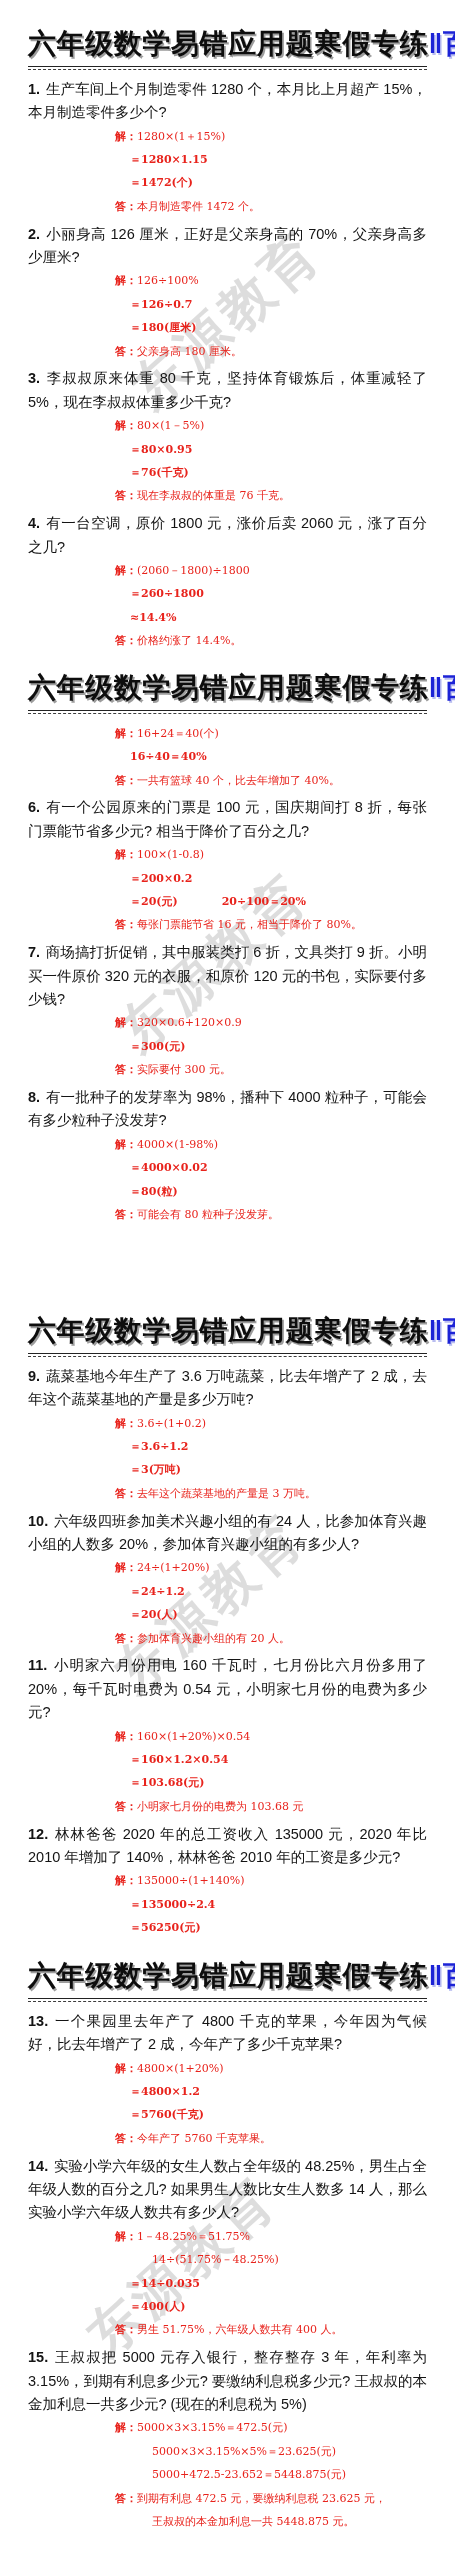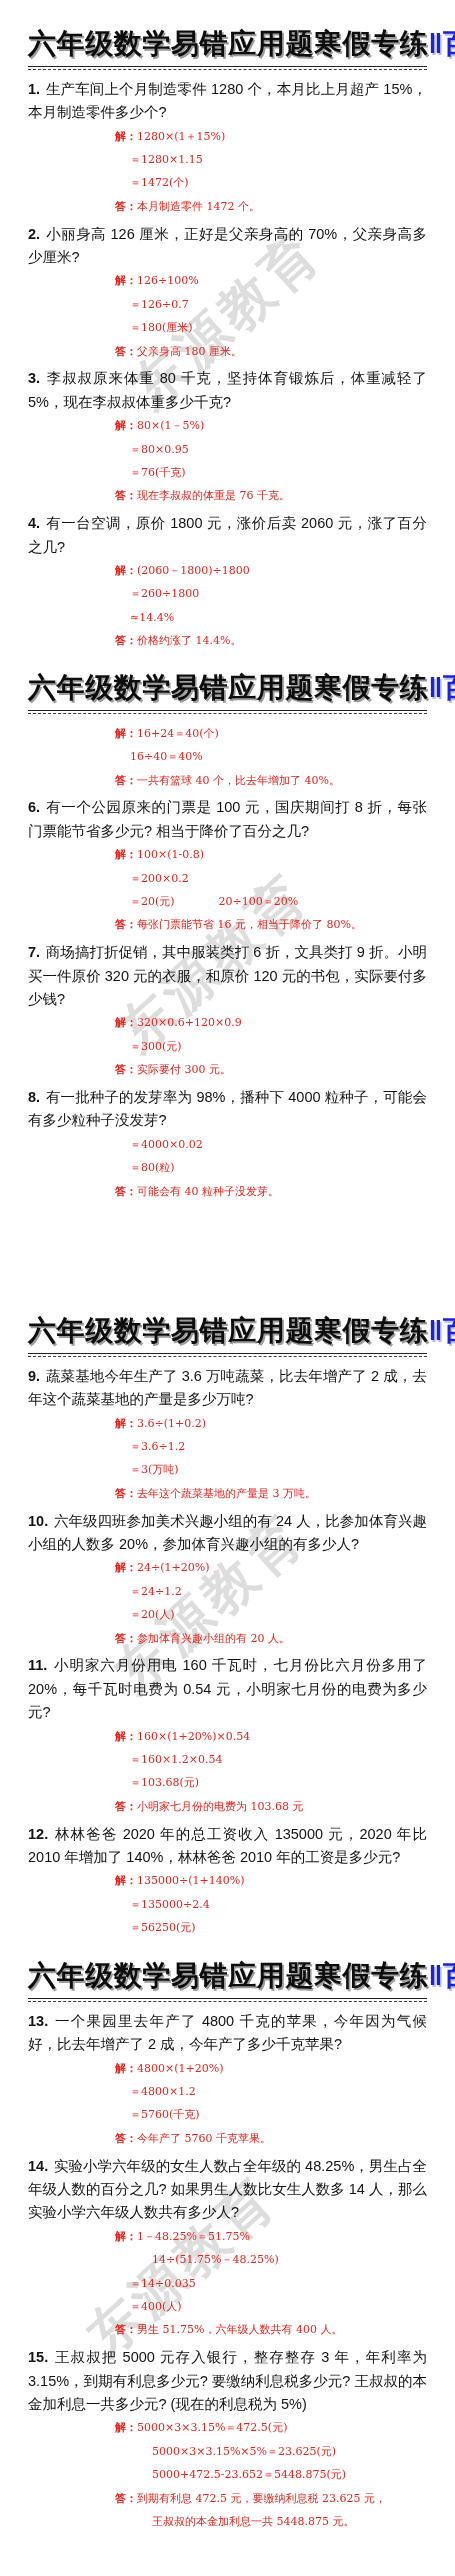--- a/index.html
+++ b/index.html
@@ -57,21 +57,21 @@
     text-align:justify;
   }
   .pnum { font-weight:bold; margin-right:5.7px; }
   .sol {
     font-family:"DejaVu Serif","Liberation Serif",serif;
     color:#e8231c;
     font-size:11px; line-height:23.4px;
   }
   .sol-line { white-space:nowrap; }
   .l-jie, .l-da  { padding-left:87px; }
-  .l-eq  { padding-left:102px; }
+  .l-eq  { padding-left:102px;font-weight:bold; }
   .l-eq2 { padding-left:124px; }
   .l-ans2{ padding-left:124px; }
   .lbl { font-weight:bold; }
   .dual-gap { display:inline-block; width:44px; }
 </style>
 </head>
 <body>
 
 <div class="watermark" style="left: 111px; top: 285px;">东源教育</div>
 <div class="watermark" style="left: 98px; top: 928px;">东源教育</div>
@@ -144,23 +144,24 @@
           <p class="ptext"><b class="pnum">7.</b><span>商场搞打折促销，其中服装类打 6 折，文具类打 9 折。小明买一件原价 320 元的衣服，和原价 120 元的书包，实际要付多少钱?</span></p>
           <div class="sol">
             <div class="sol-line l-jie"><span class="lbl">解：</span><span>320×0.6+120×0.9</span></div>
             <div class="sol-line l-eq"><span>＝300(元)</span></div>
             <div class="sol-line l-da"><span class="lbl">答：</span><span>实际要付 300 元。</span></div>
           </div>
         </div>
         <div class="prob">
           <p class="ptext"><b class="pnum">8.</b><span>有一批种子的发芽率为 98%，播种下 4000 粒种子，可能会有多少粒种子没发芽?</span></p>
           <div class="sol">
+            <div class="sol-line l-jie"><span class="lbl">解：</span><span>4000×(1-98%)</span></div>
             <div class="sol-line l-eq"><span>＝4000×0.02</span></div>
             <div class="sol-line l-eq"><span>＝80(粒)</span></div>
-            <div class="sol-line l-da"><span class="lbl">答：</span><span>可能会有 40 粒种子没发芽。</span></div>
+            <div class="sol-line l-da"><span class="lbl">答：</span><span>可能会有 80 粒种子没发芽。</span></div>
           </div>
         </div>
       </div>
     </section>
     <section class="section s3">
       <h1 class="title"><span class="t-black">六年级数学易错应用题寒假专练</span><span class="t-blue">‖百分数</span></h1>
       <div class="sep"></div>
       <div class="problems">
         <div class="prob">
           <p class="ptext"><b class="pnum">9.</b><span>蔬菜基地今年生产了 3.6 万吨蔬菜，比去年增产了 2 成，去年这个蔬菜基地的产量是多少万吨?</span></p>

